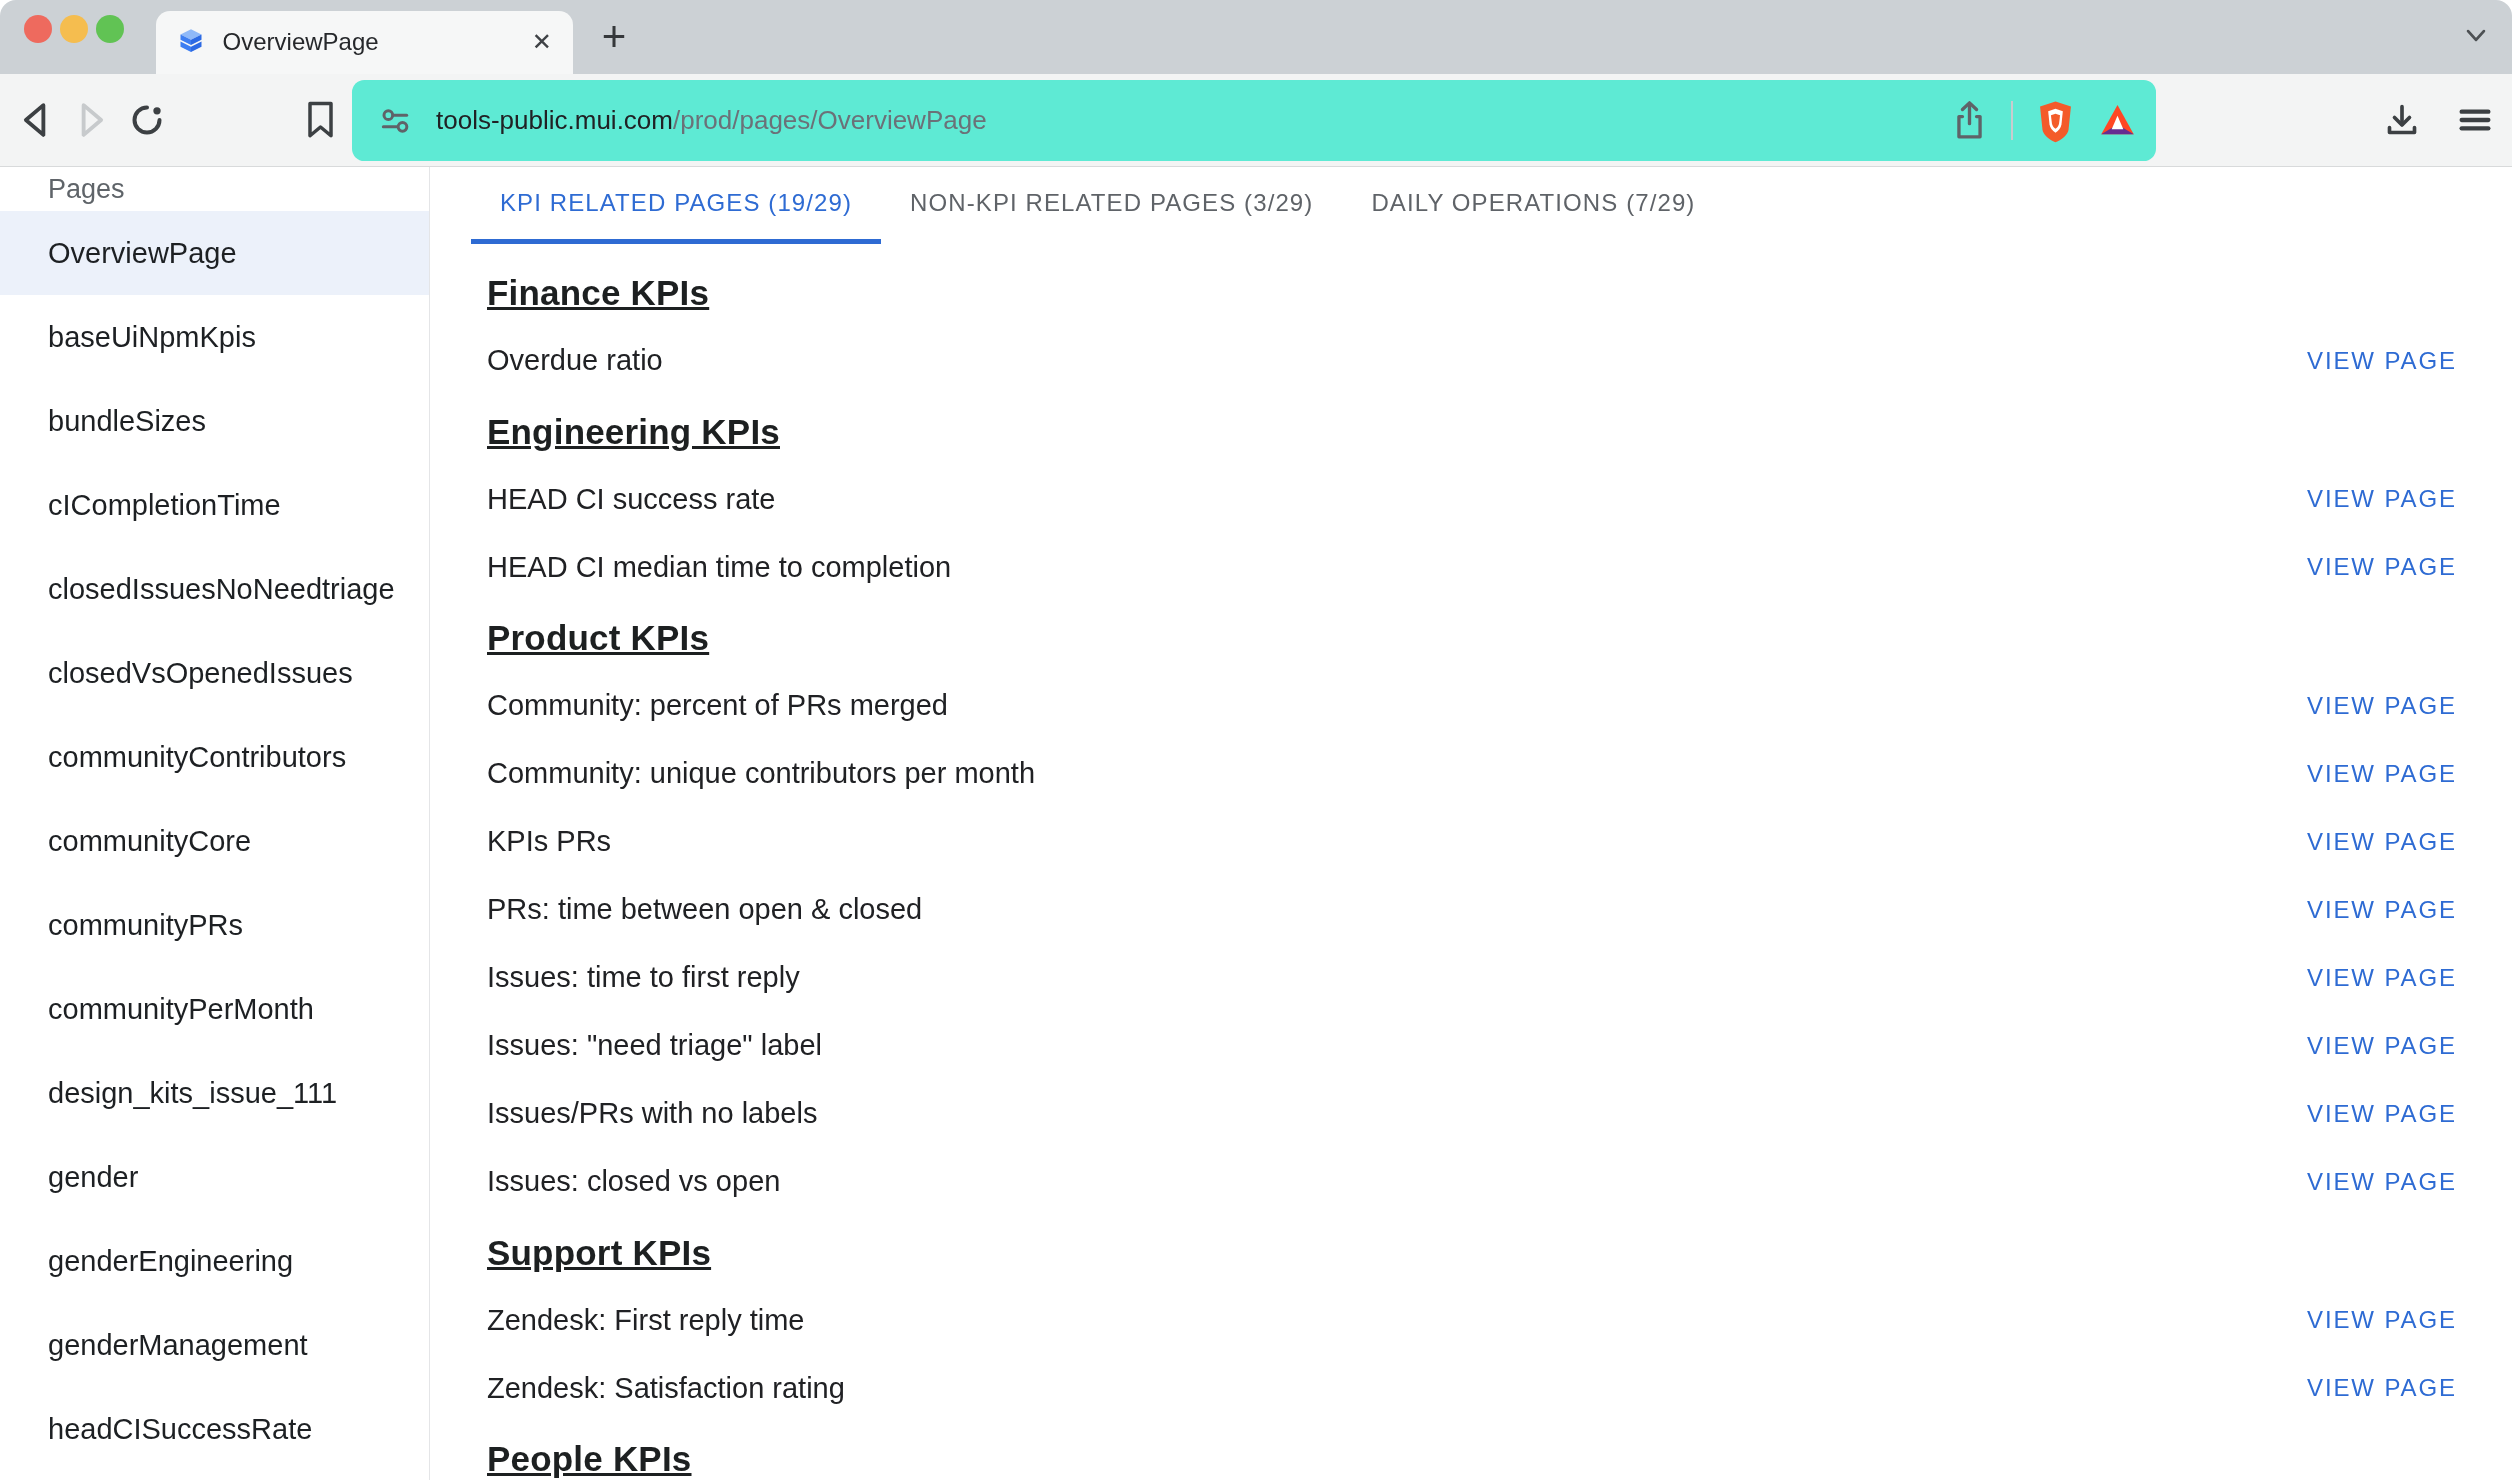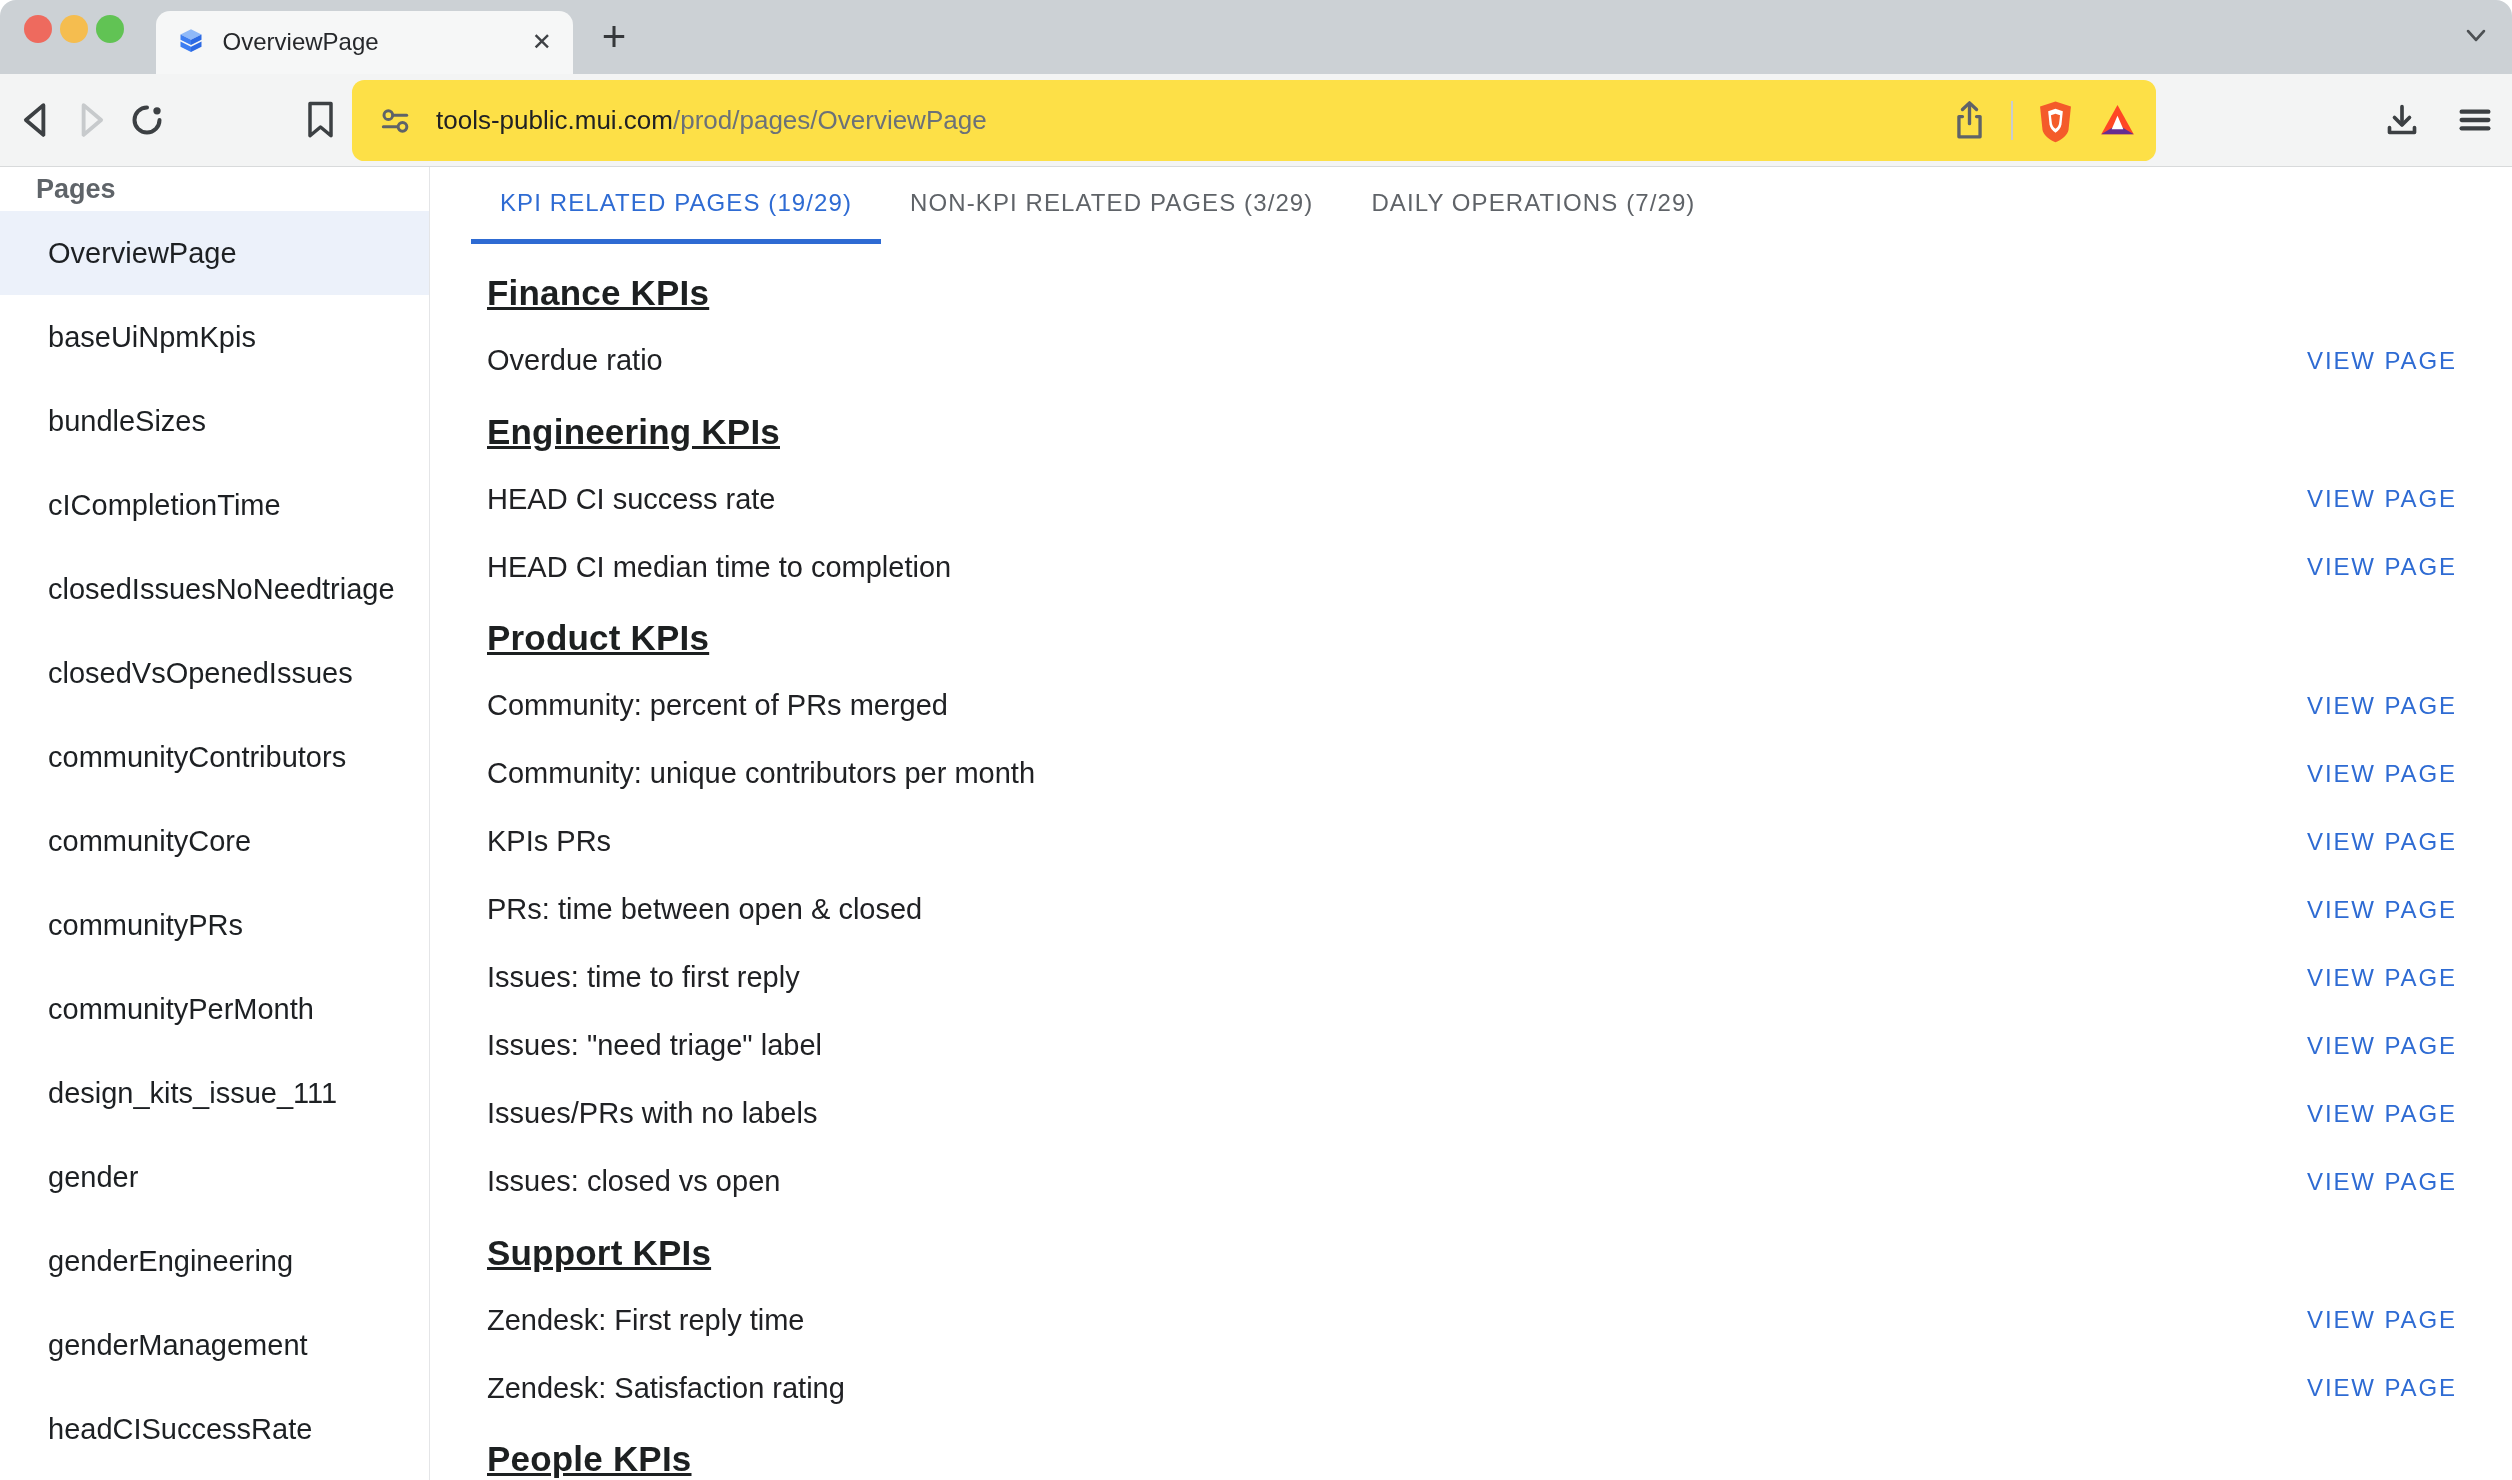--- a/index.html
+++ b/index.html
@@ -29,36 +29,36 @@
 
   
   .toolbar { height:93px; background:#f3f4f4; border-bottom:1.8px solid #d8dadb;
              display:flex; align-items:center; flex:none; position:relative; }
   .navbtn { width:56px; height:56px; display:flex; align-items:center; justify-content:center;
             cursor:pointer; flex:none; }
   .nav-back    { margin-left:7px; }
   .nav-refresh { margin-right:7px; }
   .nav-bookmark{ position:absolute; left:292px; }
   .urlbar { position:absolute; left:352px; top:6.2px; width:1804px; height:81px;
-            background:#fde047; border-radius:12.3px; display:flex; align-items:center;
+            background:#5eead4; border-radius:12.3px; display:flex; align-items:center;
             padding:0 19.3px 0 23px; cursor:text; }
   .url-tune { flex:none; margin-right:21px; }
   .url-text { font-size:26px; white-space:nowrap; flex:1; overflow:hidden; }
   .url-host { color:#202124; }
   .url-path { color:#6b7178; }
   .urlbar-right { display:flex; align-items:center; gap:23px; flex:none; }
   .url-divider { width:1.8px; height:39px; background:#c9ccce; }
   .toolbar-right { position:absolute; right:8.8px; display:flex; align-items:center; gap:17.6px; }
   .icon { display:block; }
 
   
   .page { flex:1; display:flex; min-height:0; background:#fff; }
   .sidebar { width:430px; flex:none; border-right:1.8px solid #e4e5e7; overflow:hidden; }
-  .pages-header { height:44px; display:flex; align-items:center; padding-left:36px;
-                  font-size:27px; font-weight:700; color:#5f6469; }
+  .pages-header { height:44px; display:flex; align-items:center; padding-left:48px;
+                  font-size:27px; font-weight:400; color:#5f6469; }
   .side-item { height:84px; display:flex; align-items:center; padding-left:48px;
                font-size:29px; color:#1d2023; cursor:pointer; white-space:nowrap; }
   .side-item.selected { background:#ecf1fa; }
 
   .main { flex:1; min-width:0; padding:0 55px 0 57px; overflow:hidden; }
   .tabs { display:flex; margin-left:-16px; height:77px; }
   .tabbtn { height:77px; display:flex; align-items:center; padding:0 29px;
             font-size:24px; font-weight:500; letter-spacing:1.1px; text-transform:uppercase;
             color:#5f6368; border-bottom:5.3px solid transparent; cursor:pointer; white-space:nowrap; }
   .tabbtn.active { color:#2e6bd3; border-bottom-color:#2e6bd3; }

